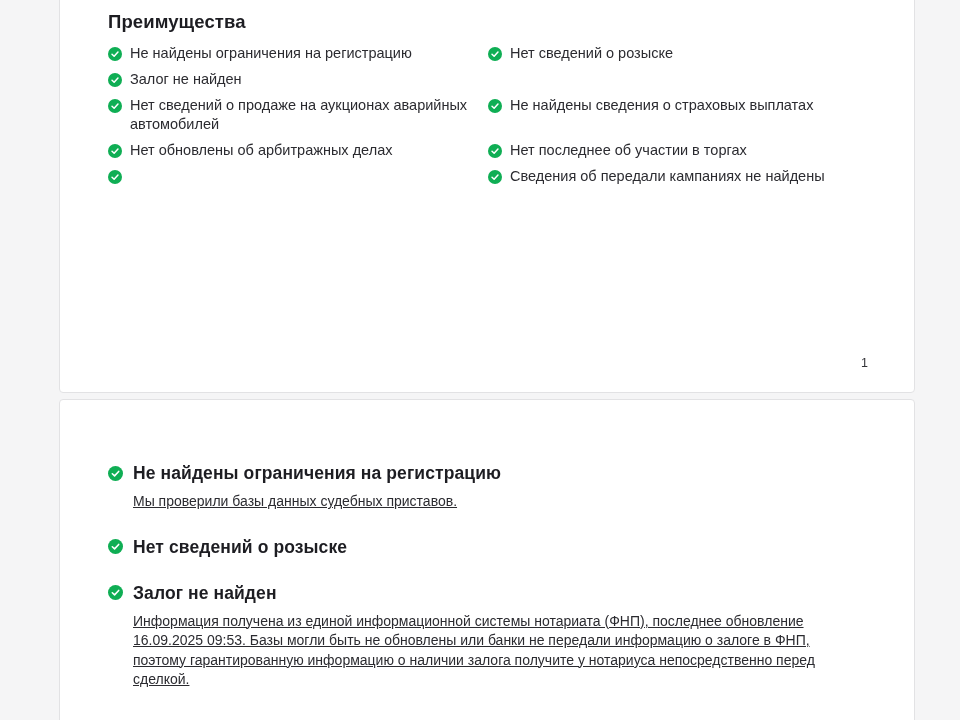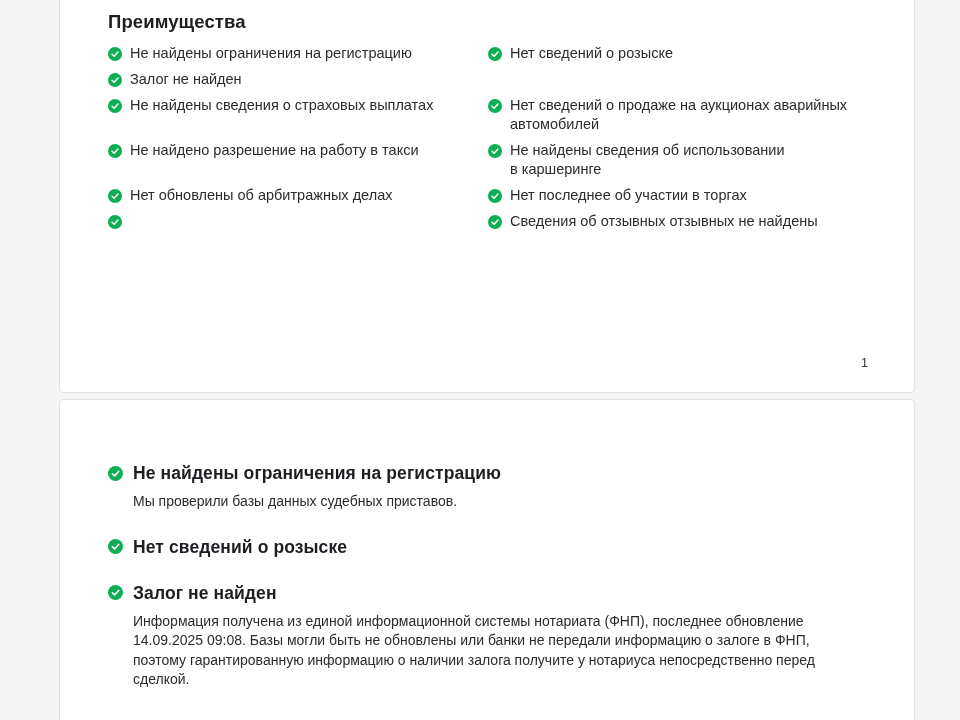--- a/index.html
+++ b/index.html
@@ -37,21 +37,21 @@
   
   .detail-section{margin-bottom:24px;}
   .detail-head{display:flex;align-items:flex-start;gap:10px;}
   .detail-head .check-badge{width:15px;height:15px;margin-top:3.5px;}
   .detail-title{
     margin:0;font-size:17.5px;line-height:22px;font-weight:bold;
     color:#1d1d22;letter-spacing:.1px;
   }
   .detail-body{
     margin:8px 0 0 25px;max-width:706px;
-    font-size:14px;line-height:19.5px;color:#2b2b30;font-weight:500;
+    font-size:14px;line-height:19.5px;color:#2b2b30;font-weight:500;text-decoration:underline;
   }
 </style>
 </head>
 <body style="background: rgb(245, 245, 246);">
 
 <div class="page-card" id="report-page-1">
   <h1 class="advantages-title">Преимущества</h1>
 
   <div class="advantages-grid">
 
@@ -81,47 +81,31 @@
         <span>Залог не найден</span>
       </div>
     </div>
 
     <div class="adv-row">
       <div class="adv-item">
         <svg class="check-badge" viewBox="0 0 16 16">
             <circle cx="8" cy="8" r="8" fill="var(--green,#0fae54)"></circle>
             <path d="M4.6 8.3 L7 10.5 L11.4 5.8" stroke="#fff" stroke-width="1.7" fill="none" stroke-linecap="round" stroke-linejoin="round"></path>
           </svg>
-        <span>Не найдены сведения о страховых выплатах</span>
+        <span>Нет сведений о продаже на аукционах аварийных автомобилей</span>
       </div>
       <div class="adv-item">
         <svg class="check-badge" viewBox="0 0 16 16">
             <circle cx="8" cy="8" r="8" fill="var(--green,#0fae54)"></circle>
             <path d="M4.6 8.3 L7 10.5 L11.4 5.8" stroke="#fff" stroke-width="1.7" fill="none" stroke-linecap="round" stroke-linejoin="round"></path>
           </svg>
-        <span>Нет сведений о продаже на аукционах аварийных автомобилей</span>
+        <span>Не найдены сведения о страховых выплатах</span>
       </div>
     </div>
 
-    <div class="adv-row">
-      <div class="adv-item">
-        <svg class="check-badge" viewBox="0 0 16 16">
-            <circle cx="8" cy="8" r="8" fill="var(--green,#0fae54)"></circle>
-            <path d="M4.6 8.3 L7 10.5 L11.4 5.8" stroke="#fff" stroke-width="1.7" fill="none" stroke-linecap="round" stroke-linejoin="round"></path>
-          </svg>
-        <span>Не найдено разрешение на работу в такси</span>
-      </div>
-      <div class="adv-item">
-        <svg class="check-badge" viewBox="0 0 16 16">
-            <circle cx="8" cy="8" r="8" fill="var(--green,#0fae54)"></circle>
-            <path d="M4.6 8.3 L7 10.5 L11.4 5.8" stroke="#fff" stroke-width="1.7" fill="none" stroke-linecap="round" stroke-linejoin="round"></path>
-          </svg>
-        <span>Не найдены сведения об использовании в&nbsp;каршеринге</span>
-      </div>
-    </div>
 
     <div class="adv-row">
       <div class="adv-item">
         <svg class="check-badge" viewBox="0 0 16 16">
             <circle cx="8" cy="8" r="8" fill="var(--green,#0fae54)"></circle>
             <path d="M4.6 8.3 L7 10.5 L11.4 5.8" stroke="#fff" stroke-width="1.7" fill="none" stroke-linecap="round" stroke-linejoin="round"></path>
           </svg>
         <span>Нет обновлены об арбитражных делах</span>
       </div>
       <div class="adv-item">
@@ -138,21 +122,21 @@
         <svg class="check-badge" viewBox="0 0 16 16">
             <circle cx="8" cy="8" r="8" fill="var(--green,#0fae54)"></circle>
             <path d="M4.6 8.3 L7 10.5 L11.4 5.8" stroke="#fff" stroke-width="1.7" fill="none" stroke-linecap="round" stroke-linejoin="round"></path>
           </svg>
       </div>
       <div class="adv-item">
         <svg class="check-badge" viewBox="0 0 16 16">
             <circle cx="8" cy="8" r="8" fill="var(--green,#0fae54)"></circle>
             <path d="M4.6 8.3 L7 10.5 L11.4 5.8" stroke="#fff" stroke-width="1.7" fill="none" stroke-linecap="round" stroke-linejoin="round"></path>
           </svg>
-        <span>Сведения об отзывных отзывных не найдены</span>
+        <span>Сведения об передали кампаниях не найдены</span>
       </div>
     </div>
 
   </div>
 
   <div class="page-number">1</div>
 </div>
 
 <div class="page-card" id="report-page-2">
 
@@ -178,16 +162,16 @@
   </div>
 
   <div class="detail-section">
     <div class="detail-head">
       <svg class="check-badge" viewBox="0 0 16 16">
           <circle cx="8" cy="8" r="8" fill="var(--green,#0fae54)"></circle>
           <path d="M4.6 8.3 L7 10.5 L11.4 5.8" stroke="#fff" stroke-width="1.7" fill="none" stroke-linecap="round" stroke-linejoin="round"></path>
         </svg>
       <h2 class="detail-title">Залог не найден</h2>
     </div>
-    <p class="detail-body">Информация получена из единой информационной системы нотариата (ФНП), последнее обновление 14.09.2025 09:08. Базы могли быть не обновлены или банки не передали информацию о залоге в ФНП, поэтому гарантированную информацию о наличии залога получите у нотариуса непосредственно перед сделкой.</p>
+    <p class="detail-body">Информация получена из единой информационной системы нотариата (ФНП), последнее обновление 16.09.2025 09:53. Базы могли быть не обновлены или банки не передали информацию о залоге в ФНП, поэтому гарантированную информацию о наличии залога получите у нотариуса непосредственно перед сделкой.</p>
   </div>
 
 </div>
 
 </body></html>

